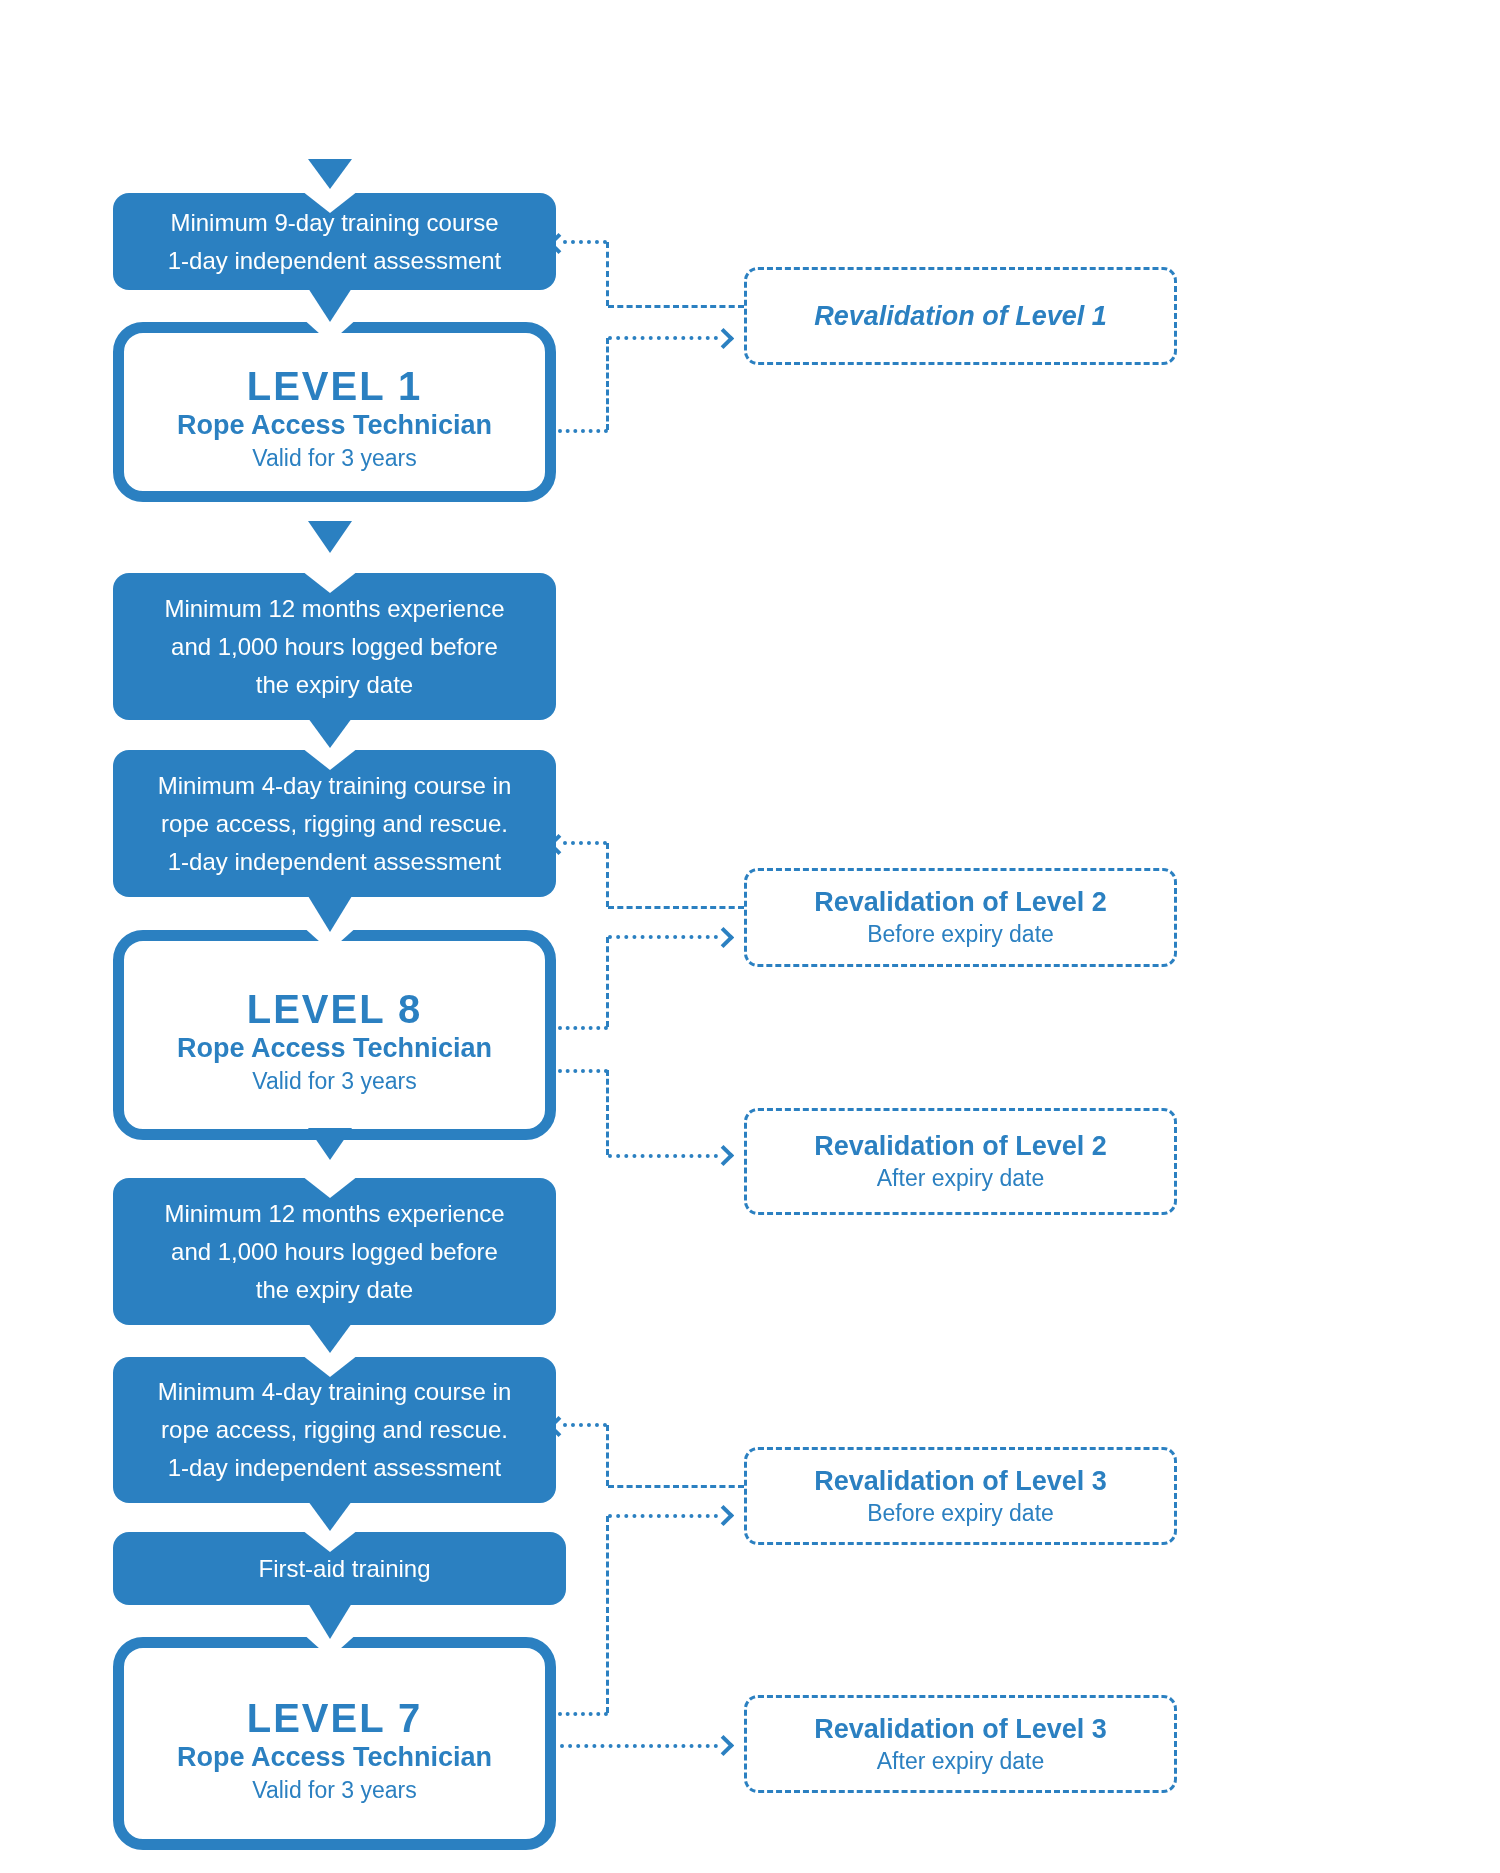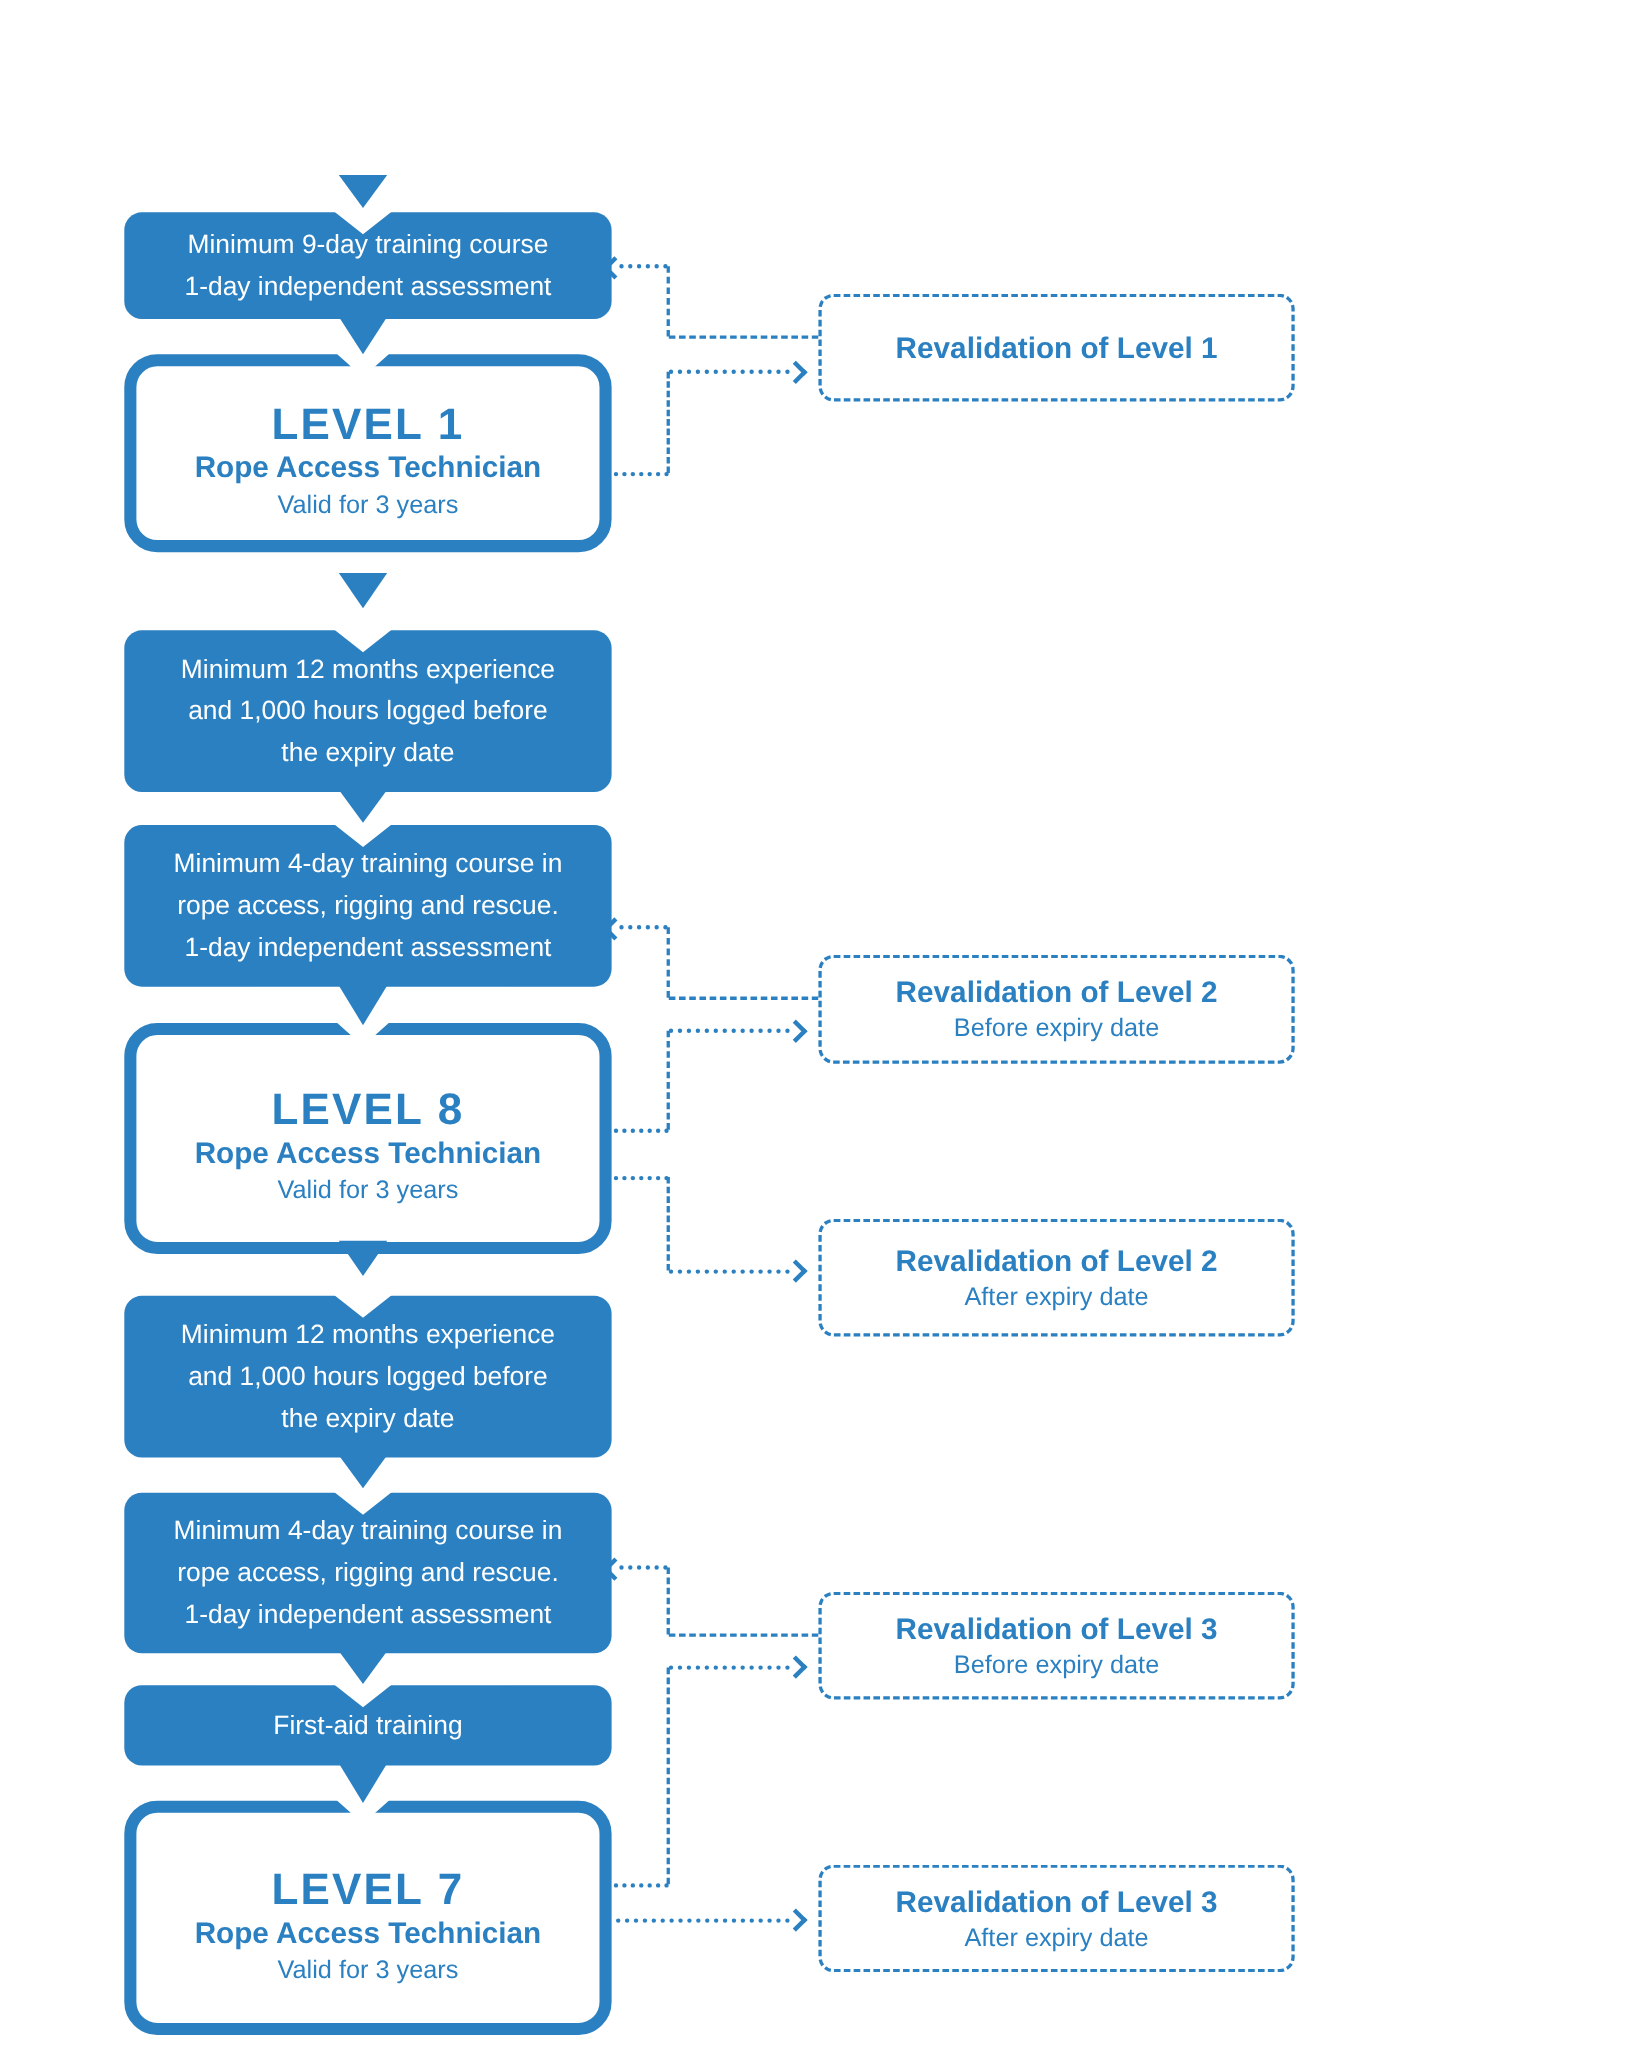--- a/index.html
+++ b/index.html
@@ -126,34 +126,34 @@
 
   <div class="bluebox" style="top:1357px; height:146px;">
     <span>Minimum 4-day training course in</span>
     <span>rope access, rigging and rescue.</span>
     <span>1-day independent assessment</span>
   </div>
 
   <div class="ptr" style="left:308px; top:1501px;"></div>
   <div class="notch" style="left:302px; top:1530px;"></div>
 
-  <div class="bluebox" style="top:1532px; height:73px;">
+  <div class="bluebox" style="top:1532px; height:73px;padding-left:10px;">
     <span>First-aid training</span>
   </div>
 
   <div class="ptr" style="left:308px; top:1603px; border-top-width:36px;"></div>
   <div class="notch" style="left:301px; top:1632px; border-top-width:26px; border-left-width:29px; border-right-width:29px;"></div>
 
   <div class="levelbox" style="top:1637px; height:213px;">
     <div class="lv-title">LEVEL 7</div>
     <div class="lv-sub">Rope Access Technician</div>
     <div class="lv-note">Valid for 3 years</div>
   </div>
 
-  <div class="revbox" style="top:267px; height:98px;">
+  <div class="revbox" style="top:267px; height:98px;font-style:italic;">
     <div class="rv-title">Revalidation of Level 1</div>
   </div>
 
   <div class="revbox" style="top:868px; height:99px;">
     <div class="rv-title">Revalidation of Level 2</div>
     <div class="rv-sub">Before expiry date</div>
   </div>
 
   <div class="revbox" style="top:1108px; height:107px;">
     <div class="rv-title">Revalidation of Level 2</div>

